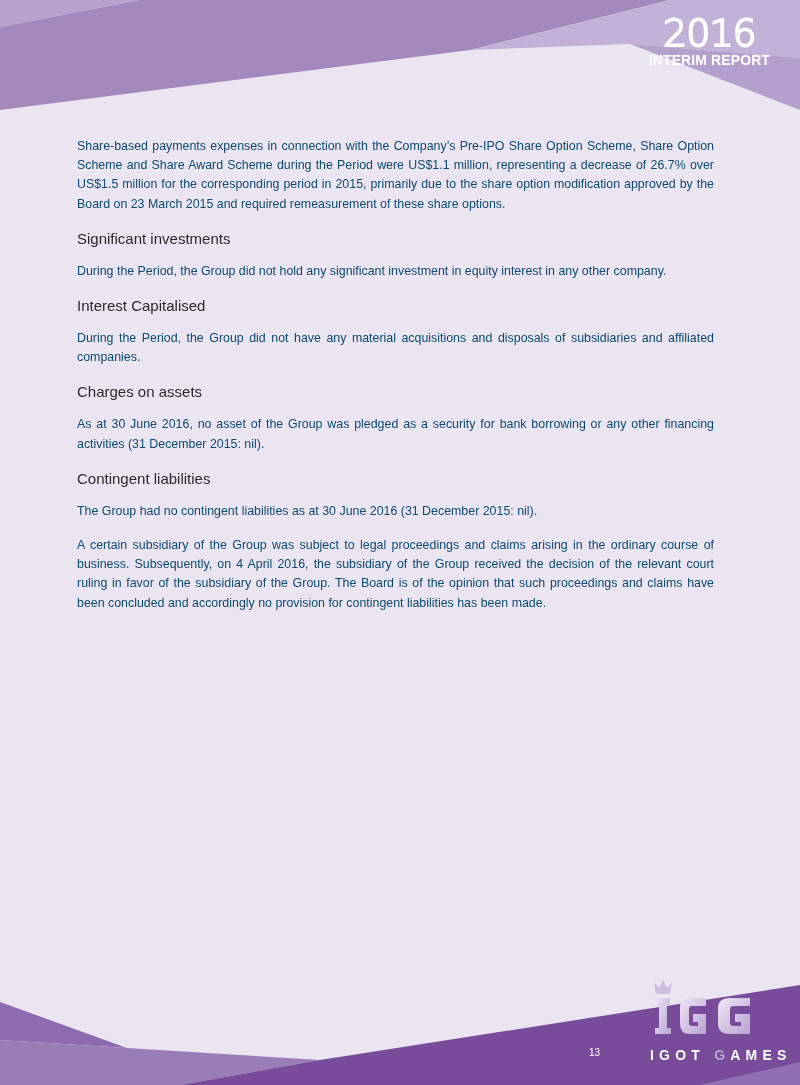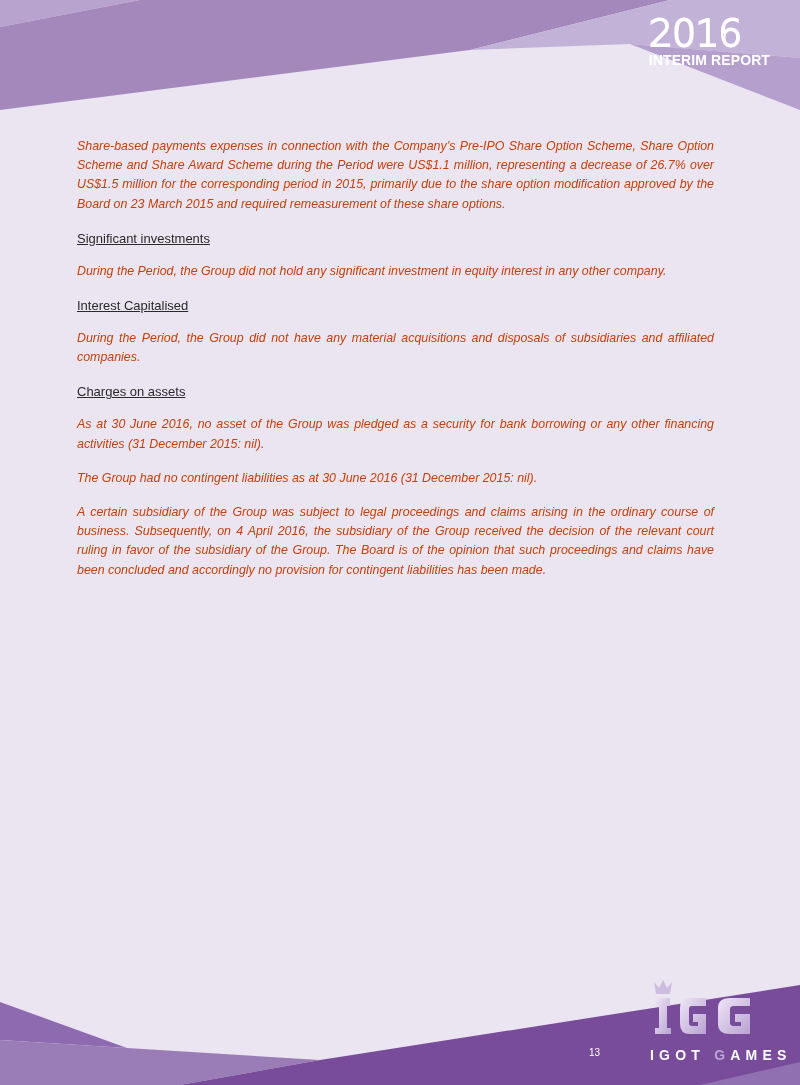--- a/index.html
+++ b/index.html
@@ -5,43 +5,42 @@
   html, body { margin: 0; padding: 0; }
   body {
     width: 800px; height: 1085px; position: relative; overflow: hidden;
     background: #ebe5f1;
     font-family: "Liberation Sans", sans-serif;
     color: #3a3a3a;
   }
   .bg-svg { position: absolute; left: 0; top: 0; width: 800px; height: 1085px; z-index: 0; }
   .header-brand {
     position: absolute; right: 30px; top: 14px; z-index: 2;
-    text-align: left; color: #ffffff;
+    text-align: center; color: #ffffff;
   }
   .year-outline {
     font-family: "DejaVu Sans", sans-serif;
     font-size: 38px; line-height: 38px; letter-spacing: -1px;
     color: transparent; -webkit-text-stroke: 2px #ffffff;
     font-weight: 300;
   }
   .report-label {
     font-size: 14px; font-weight: bold; letter-spacing: 0.1px; margin-top: 0px;
     color: #ffffff;
   }
   .content {
     position: absolute; left: 77px; top: 137px; width: 637px; z-index: 2;
     font-size: 12.4px; line-height: 19.2px;
   }
   .content p {
-    margin: 0 0 15px 0; text-align: justify; color: #c2410c; font-style: italic;
+    margin: 0 0 15px 0; text-align: justify; color: #0c4a6e;
   }
   .content h3 {
-    margin: 0 0 14px 0; font-size: 13px; font-weight: normal; color: #2a2a2a;
+    margin: 0 0 14px 0; font-size: 15px; font-weight: normal; color: #2a2a2a;
     line-height: 19px;
-    text-decoration: underline;
   }
   .page-num { left: 589px; top: 1047px; font-size: 10px; position: absolute; z-index: 2; color: #fff; }
   .tagline {
     position: absolute; left: 650px; top: 1047px; z-index: 2;
     font-size: 14px; letter-spacing: 5.2px; color: #ffffff; font-weight: bold;
   }
   .tagline .dim { color: #b9a6d4; }
   .logo { position: absolute; left: 650px; top: 978px; width: 130px; height: 62px; z-index: 2; }
 </style>
 </head>
@@ -71,20 +70,21 @@
   <h3>Significant investments</h3>
   <p>During the Period, the Group did not hold any significant investment in equity interest in any other company.</p>
 
   <h3>Interest Capitalised</h3>
 
   <p>During the Period, the Group did not have any material acquisitions and disposals of subsidiaries and affiliated companies.</p>
 
   <h3>Charges on assets</h3>
   <p>As at 30 June 2016, no asset of the Group was pledged as a security for bank borrowing or any other financing activities (31 December 2015: nil).</p>
 
+  <h3>Contingent liabilities</h3>
   <p>The Group had no contingent liabilities as at 30 June 2016 (31 December 2015: nil).</p>
   <p>A certain subsidiary of the Group was subject to legal proceedings and claims arising in the ordinary course of business. Subsequently, on 4 April 2016, the subsidiary of the Group received the decision of the relevant court ruling in favor of the subsidiary of the Group. The Board is of the opinion that such proceedings and claims have been concluded and accordingly no provision for contingent liabilities has been made.</p>
 </div>
 
 <svg class="logo" viewBox="0 0 130 62" xmlns="http://www.w3.org/2000/svg">
   <defs>
     <linearGradient id="lg" x1="0" y1="0" x2="1" y2="1">
       <stop offset="0" stop-color="#eee6f6"></stop>
       <stop offset="1" stop-color="#b9a3d3"></stop>
     </linearGradient>

